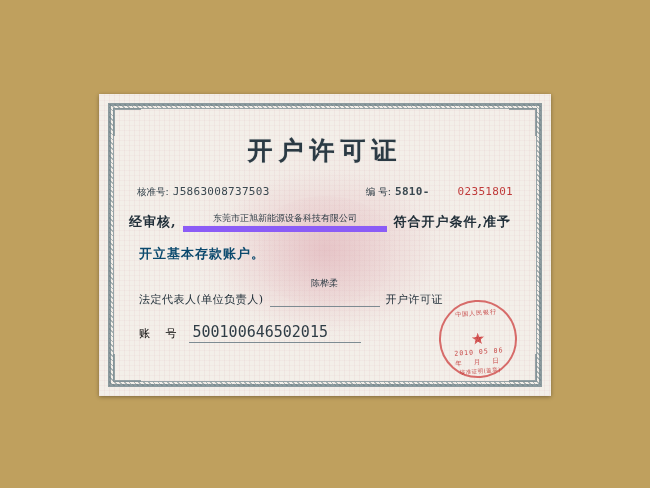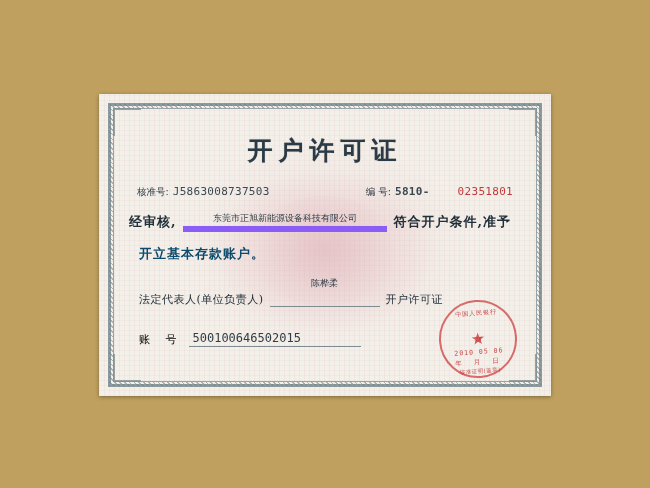--- a/index.html
+++ b/index.html
@@ -184,29 +184,29 @@
     font-size: 9px;
     font-family: "DejaVu Sans", sans-serif;
     color: #2f3d46;
     padding-bottom: 16px;
   }
   .field-value.narrow { flex: 0 0 110px; }
   .field-value.wide { flex: 1 1 auto; }
   .acct-row {
     display: flex;
     align-items: center;
-    margin: 24px 14px 0 14px;
+    margin: 16px 14px 0 14px;
   }
   .acct-row .field-label { letter-spacing: 6px; }
   .acct-value {
     flex: 0 0 168px;
     border-bottom: 1px solid #7d8b92;
     margin-left: 6px;
     font-family: "DejaVu Sans Mono", monospace;
-    font-size: 12px;
+    font-size: 15px;
     color: #2f3d46;
     padding-bottom: 1px;
     padding-left: 4px;
   }
 
   
   .seal {
     position: absolute;
     right: 34px;
     bottom: 18px;

